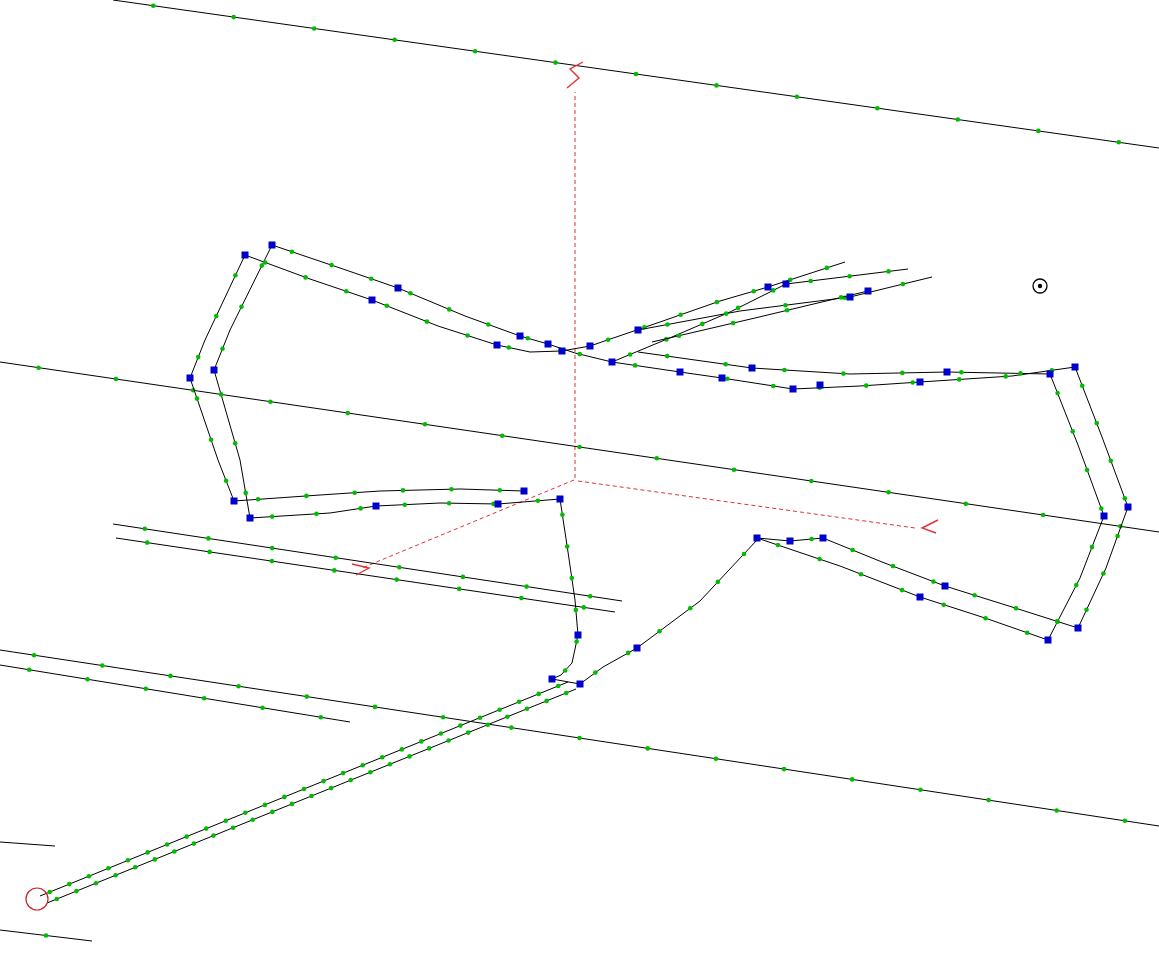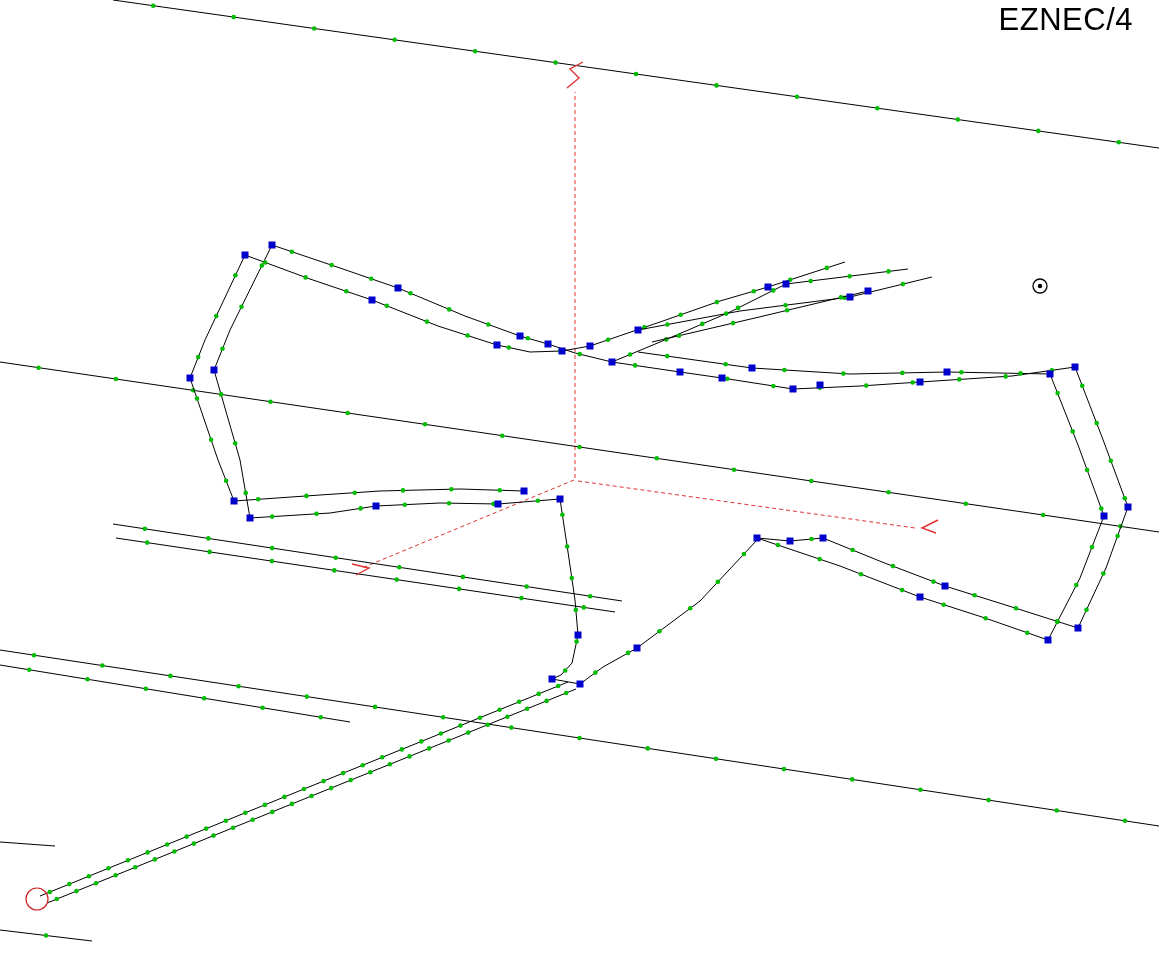--- a/index.html
+++ b/index.html
@@ -340,14 +340,13 @@
       <rect x="1044.5" y="636.5" width="7" height="7" fill="#0000cc"></rect>
       <rect x="753.5" y="534.5" width="7" height="7" fill="#0000cc"></rect>
       <rect x="786.5" y="537.5" width="7" height="7" fill="#0000cc"></rect>
       <rect x="819.5" y="534.5" width="7" height="7" fill="#0000cc"></rect>
       <rect x="916.5" y="593.5" width="7" height="7" fill="#0000cc"></rect>
       <rect x="941.5" y="582.5" width="7" height="7" fill="#0000cc"></rect>
       <circle cx="37" cy="899" r="11" fill="none" stroke="#cc2222" stroke-width="1.2"></circle>
       <circle cx="1040" cy="286" r="7" fill="none" stroke="#000000" stroke-width="1.3"></circle>
       <circle cx="1040" cy="286" r="2.2" fill="#000000"></circle>
     </svg>
-  <div id="logo">EZNEC/4</div>
 </div>
 
 </body></html>

